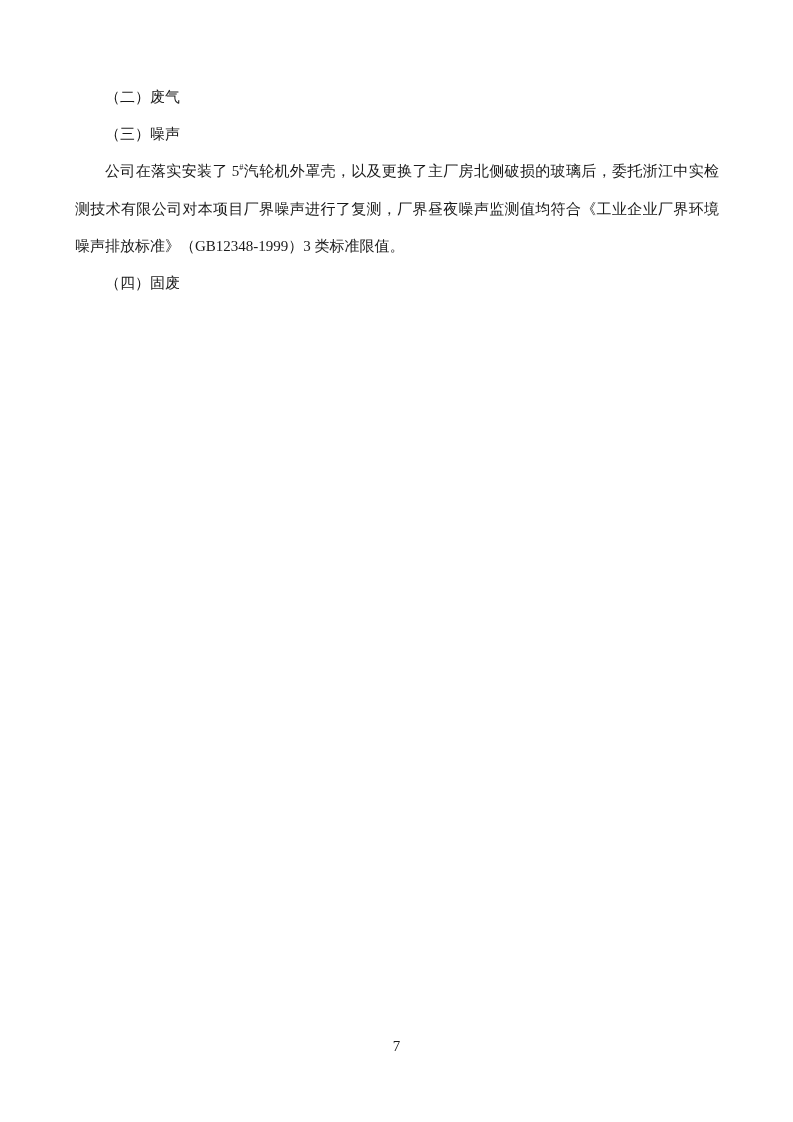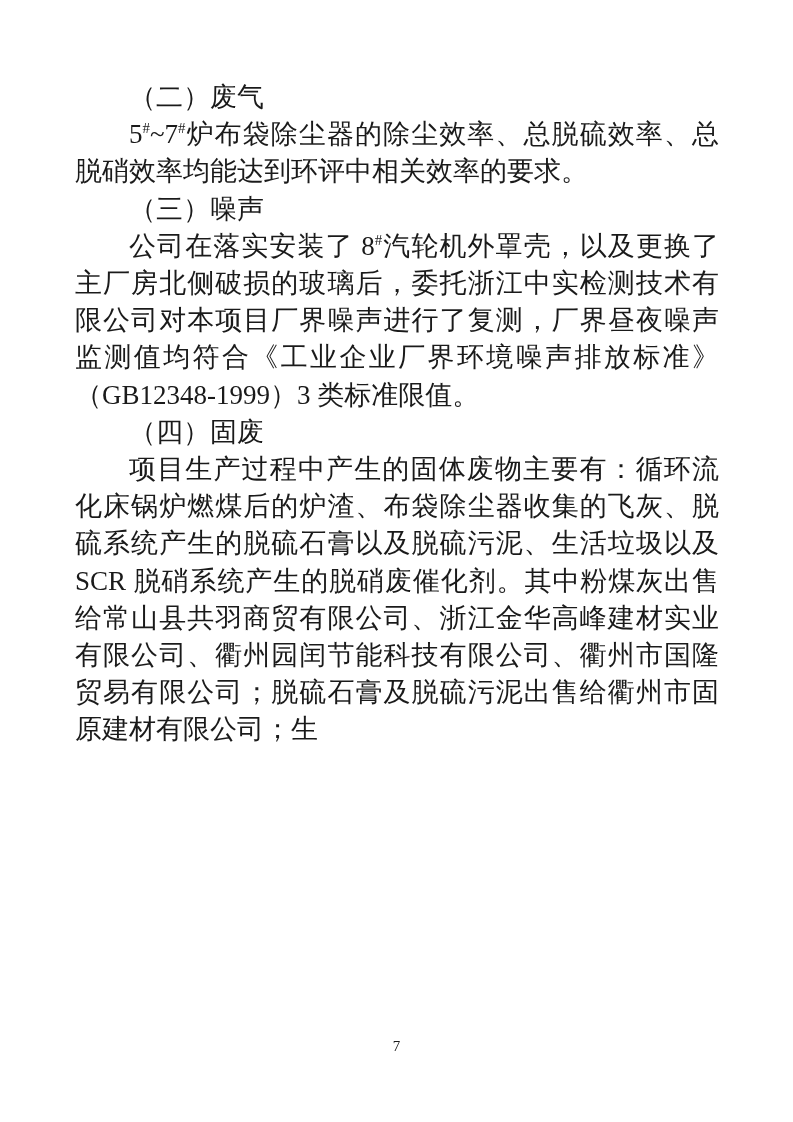--- a/index.html
+++ b/index.html
@@ -15,21 +15,21 @@
     overflow: hidden;
     box-sizing: border-box;
   }
   .doc-body {
     position: absolute;
     top: 79px;
     left: 75px;
     width: 644px;
     color: #1a1a1a;
     font-family: "Liberation Serif", "DejaVu Serif", serif;
-    font-size: 27px;
+    font-size: 15px;
     line-height: 37.2px;
     text-align: justify;
     text-justify: inter-character;
   }
   .doc-body p.block {
     margin: 0;
     padding: 0;
     text-indent: 2em;
   }
   .doc-body p.heading {
@@ -51,22 +51,20 @@
     font-size: 15px;
     line-height: 20px;
   }
 </style>
 </head>
 <body>
 
 <div class="page">
   <main class="doc-body">
       <p class="block heading"><span>（二）废气</span></p>
-      <p class="block paragraph"><span>5</span><sup>#</sup><span>~7</span><sup>#</sup><span>炉布袋除尘器的除尘效率、总脱硫效率、总脱硝效率均能达到环评中相关效率的要求。</span></p>
       <p class="block heading"><span>（三）噪声</span></p>
-      <p class="block paragraph"><span>公司在落实安装了 8</span><sup>#</sup><span>汽轮机外罩壳，以及更换了主厂房北侧破损的玻璃后，委托浙江中实检测技术有限公司对本项目厂界噪声进行了复测，厂界昼夜噪声监测值均符合《工业企业厂界环境噪声排放标准》（GB12348-1999）3 类标准限值。</span></p>
+      <p class="block paragraph"><span>公司在落实安装了 5</span><sup>#</sup><span>汽轮机外罩壳，以及更换了主厂房北侧破损的玻璃后，委托浙江中实检测技术有限公司对本项目厂界噪声进行了复测，厂界昼夜噪声监测值均符合《工业企业厂界环境噪声排放标准》（GB12348-1999）3 类标准限值。</span></p>
       <p class="block heading"><span>（四）固废</span></p>
-      <p class="block paragraph"><span>项目生产过程中产生的固体废物主要有：循环流化床锅炉燃煤后的炉渣、布袋除尘器收集的飞灰、脱硫系统产生的脱硫石膏以及脱硫污泥、生活垃圾以及 SCR 脱硝系统产生的脱硝废催化剂。其中粉煤灰出售给常山县共羽商贸有限公司、浙江金华高峰建材实业有限公司、衢州园闰节能科技有限公司、衢州市国隆贸易有限公司；脱硫石膏及脱硫污泥出售给衢州市固原建材有限公司；生</span></p>
     </main>
   <footer class="page-footer">
     <span class="page-number">7</span>
   </footer>
 </div>
 
 </body></html>

